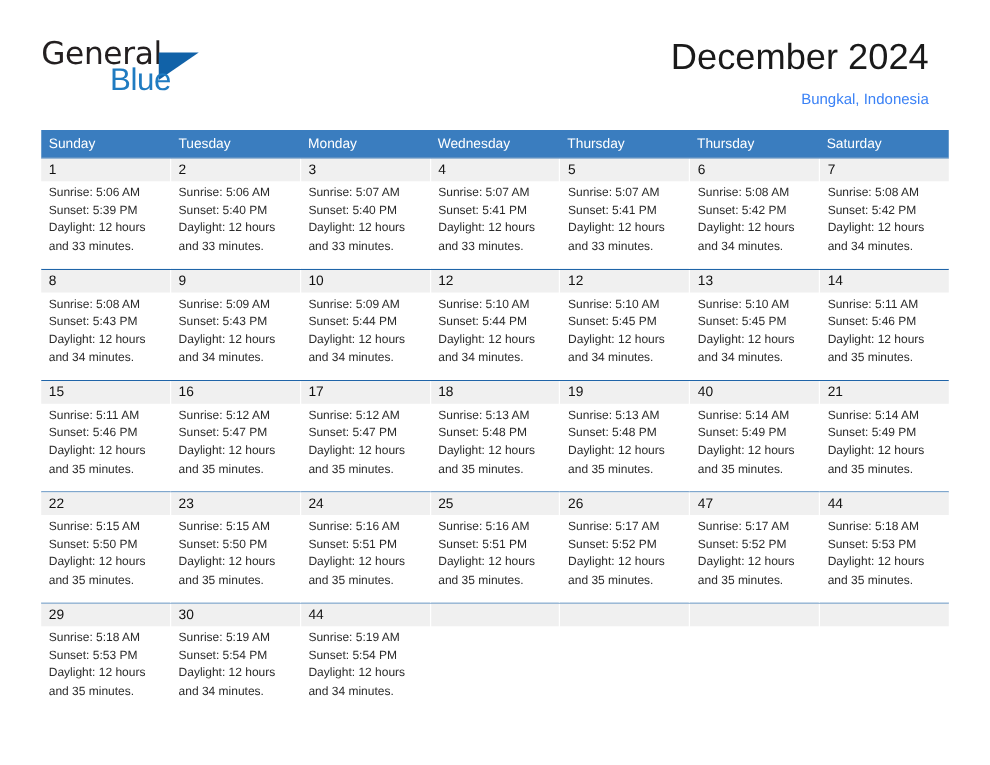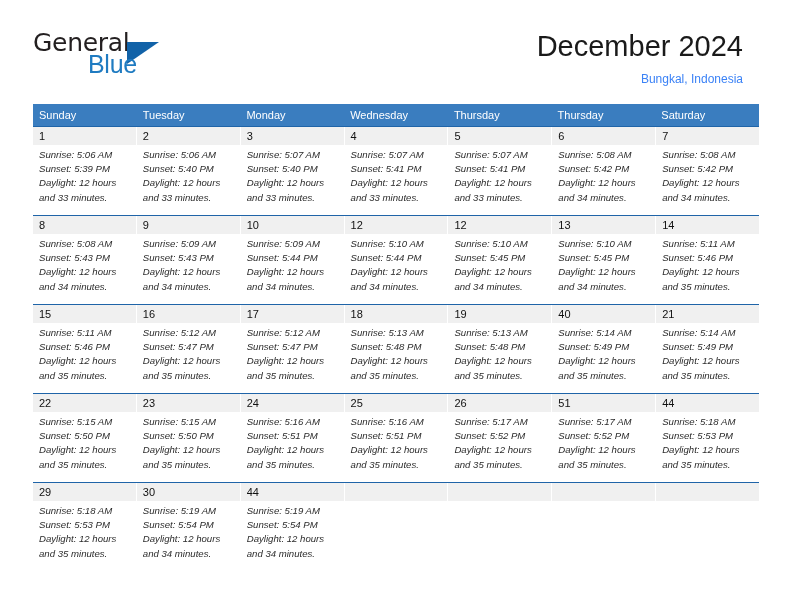--- a/index.html
+++ b/index.html
@@ -137,21 +137,20 @@
     line-height: 15px;
   }
   .day-cell.empty .day-number {
     background: #f0f0f0;
   }
   .day-info {
     padding: 3px 5px 0 6px;
     font-size: 9.6px;
     line-height: 14.2px;
     color: #2b2b2b;
-    font-style: italic;
   }
   .day-info div {
     white-space: nowrap;
   }
 </style>
 </head>
 <body>
 
 <div class="page">
 
@@ -420,21 +419,21 @@
       <div class="day-cell">
         <div class="day-number">26</div>
         <div class="day-info">
           <div>Sunrise: 5:17 AM</div>
           <div>Sunset: 5:52 PM</div>
           <div>Daylight: 12 hours</div>
           <div>and 35 minutes.</div>
         </div>
       </div>
       <div class="day-cell">
-        <div class="day-number">51</div>
+        <div class="day-number">47</div>
         <div class="day-info">
           <div>Sunrise: 5:17 AM</div>
           <div>Sunset: 5:52 PM</div>
           <div>Daylight: 12 hours</div>
           <div>and 35 minutes.</div>
         </div>
       </div>
       <div class="day-cell">
         <div class="day-number">44</div>
         <div class="day-info">

